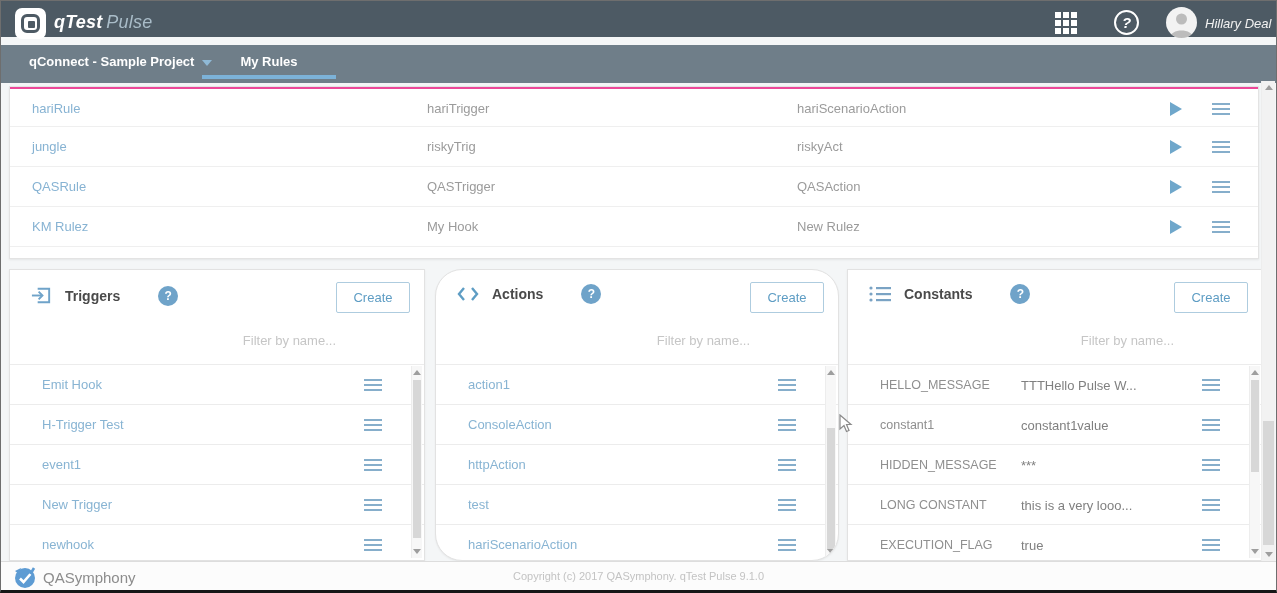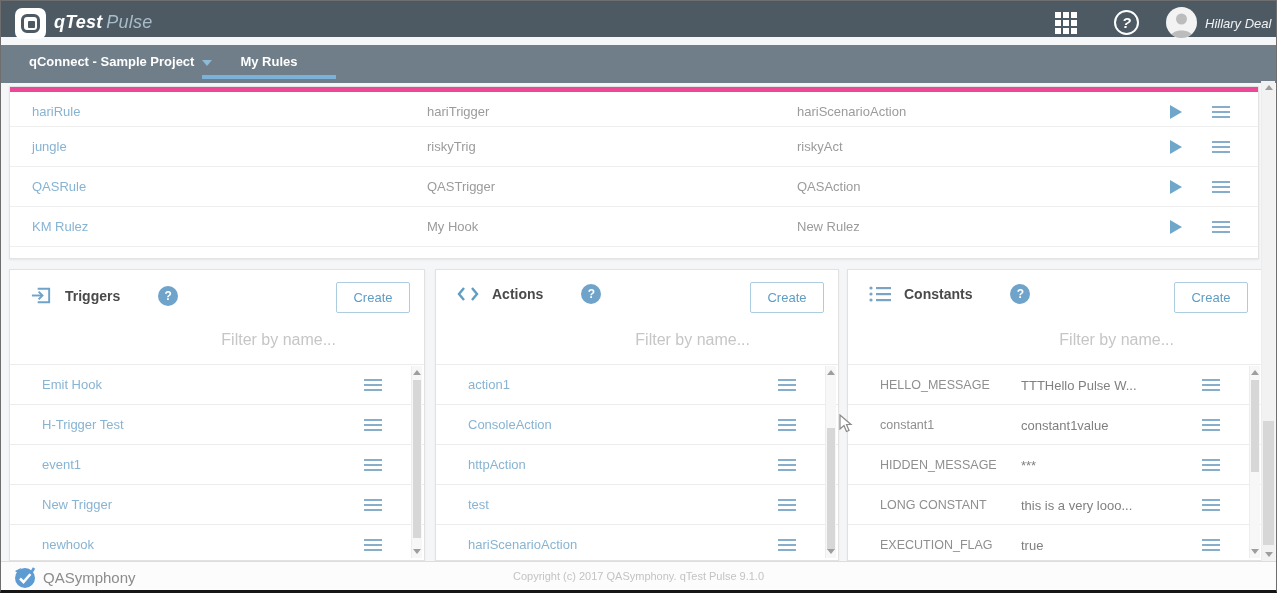--- a/index.html
+++ b/index.html
@@ -31,45 +31,45 @@
   .caret { display:inline-block; margin-left:8px; width:0; height:0;
     border-left:5px solid transparent; border-right:5px solid transparent; border-top:6px solid #8fb9d6; vertical-align:middle; }
   .tab { position:absolute; left:201px; top:0; width:134px; height:34px; text-align:center; cursor:pointer; }
   .tab .tab-label { display:block; margin-top:9px; font-size:13px; font-weight:bold; color:#ffffff; }
   .tab .tab-underline { position:absolute; left:0; right:0; bottom:0; height:4px; background:#7cb2d8; }
 
   
   .rules-card { position:absolute; left:8px; top:85px; width:1250px; height:173px; background:#ffffff;
     border:1px solid #e3e3e3; box-shadow:0 1px 2px rgba(0,0,0,.07); }
   .rule-row { position:relative; height:40px; border-bottom:1px solid #efefef; }
-  .rule-row:first-child { border-top:5px solid #ec4899; }
+  .rule-row:first-child { border-top:2px solid #ec4899; }
   .rule-row .col { position:absolute; top:12px; font-size:13px; }
   .col-name { left:22px; color:#87b3d3; cursor:pointer; }
   .col-trigger { left:417px; color:#9b9b9b; }
   .col-action { left:787px; color:#9b9b9b; }
   .play-btn { position:absolute; right:76px; top:13px; width:0; height:0; cursor:pointer;
     border-top:7px solid transparent; border-bottom:7px solid transparent; border-left:12px solid #6fa7cb; }
   .menu-btn { position:absolute; right:28px; top:14px; width:18px; cursor:pointer; }
   .menu-btn i { display:block; height:2px; background:#86aecb; margin-bottom:3px; }
 
   
   .panel { position:absolute; top:268px; height:292px; background:#ffffff; border:1px solid #e2e2e2;
     box-shadow:0 1px 2px rgba(0,0,0,.06); overflow:hidden; }
   .panel-triggers { left:8px;  width:416px; }
-  .panel-actions  { left:434px; width:404px; }
+  .panel-actions  { left:434px; width:404px;border-radius:27px; }
   .panel-constants{ left:846px; width:416px; }
   .panel-header { position:absolute; left:20px; top:14px; display:flex; align-items:center; }
   .panel-title { margin-left:12px; font-size:14px; font-weight:bold; color:#4a4a4a; }
   .help-dot { margin-left:38px; width:20px; height:20px; border-radius:50%; background:#6fa3c9; color:#ffffff;
     font-size:12px; font-weight:bold; text-align:center; line-height:20px; cursor:pointer; }
   .create-btn { position:absolute; right:14px; top:12px; width:74px; height:31px; background:#ffffff;
     border:1px solid #aeccdf; border-radius:2px; color:#5e9dc4; font-size:13px; cursor:pointer;
     font-family:"Liberation Sans", sans-serif; }
   .filter-input { position:absolute; top:58px; right:88px; width:220px; height:24px; border:none; outline:none;
-    background:transparent; text-align:right; font-size:16px; color:#666; font-family:"Liberation Sans", sans-serif; }
+    background:transparent; text-align:right; font-size:13px; color:#666; font-family:"Liberation Sans", sans-serif; }
   .filter-input::placeholder { color:#c6c6c6; }
   .list { position:absolute; left:0; right:0; top:94px; bottom:0; border-top:1px solid #ececec; overflow:hidden; }
   .list-row { position:relative; height:40px; border-bottom:1px solid #ececec; }
   .item-link { position:absolute; left:32px; top:12px; font-size:13px; color:#88b4d3; cursor:pointer; }
   .const-name { position:absolute; left:32px; top:13px; font-size:12.5px; color:#8f8f8f; }
   .const-value { position:absolute; left:173px; top:13px; font-size:13px; color:#808080; }
   .list-row .menu-btn { right:42px; }
 
   
   .vscroll { position:absolute; background:#f7f7f7; border-left:1px solid #ededed; }

